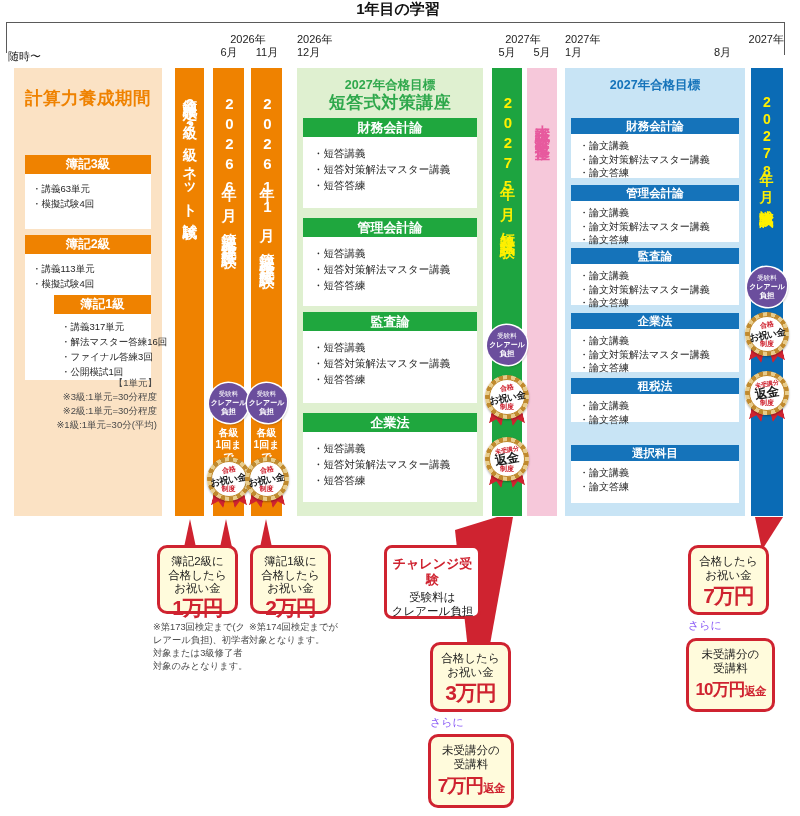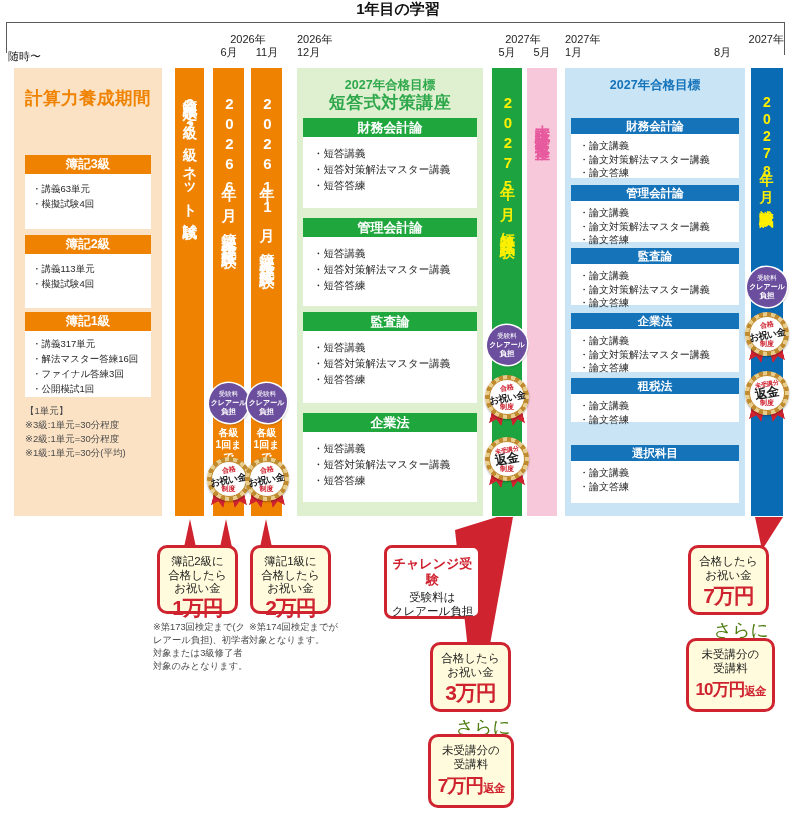--- a/index.html
+++ b/index.html
@@ -76,21 +76,21 @@
   
   .arrows { position:absolute; inset:0; z-index:1; pointer-events:none; }
   .co { position:absolute; background:#FFFBDC; border:3px solid #CF2330; border-radius:10px;
         text-align:center; padding-top:7px; z-index:2; }
   .co.white { background:#fff; padding-top:8px; }
   .cl { font-size:11.5px; line-height:13.5px; color:#1a1a1a; }
   .amt { font-size:21px; line-height:23px; font-weight:bold; color:#CF2330; letter-spacing:-1px; white-space:nowrap; }
   .amt .sfx { font-size:11.5px; }
   .ch-title { font-size:13px; font-weight:bold; color:#CF2330; line-height:16px; margin-bottom:3px; }
   .note { position:absolute; font-size:9.3px; line-height:13px; color:#4a4a4a; z-index:2; }
-  .sarani { position:absolute; text-align:right; font-size:18px; color:#4d7c0f; z-index:2; }
+  .sarani { position:absolute; text-align:left; font-size:11px; color:#8b5cf6; z-index:2; }
 </style>
 </head>
 <body>
 
 <div class="stage">
 
   <div class="abs main-title">1年目の学習</div>
   <div class="abs hline"></div>
   <div class="abs vtick" style="left:6px;top:22px;height:31px;"></div>
   <div class="abs vtick" style="left:784px;top:22px;height:33px;"></div>
@@ -118,30 +118,30 @@
         <div class="li">・模擬試験4回</div>
       </div>
     </div>
     <div class="sec" style="left:11px;top:167px;width:126px;height:73px;">
       <div class="sec-h">簿記2級</div>
       <div class="sec-b">
         <div class="li">・講義113単元</div>
         <div class="li">・模擬試験4回</div>
       </div>
     </div>
-    <div class="sec" style="left:11px;top:244px;width:126px;height:85px;">
+    <div class="sec" style="left:11px;top:227px;width:126px;height:85px;padding-left:29px;">
       <div class="sec-h">簿記1級</div>
       <div class="sec-b" style="padding-top:5px;">
         <div class="li">・講義317単元</div>
         <div class="li">・解法マスター答練16回</div>
         <div class="li">・ファイナル答練3回</div>
         <div class="li">・公開模試1回</div>
       </div>
     </div>
-    <div class="abs small-note" style="left:11px;top:336px;width:132px;">
+    <div class="abs small-note" style="left:11px;top:308px;width:132px;text-align:right;">
       <div>【1単元】</div>
       <div>※3級:1単元=30分程度</div>
       <div>※2級:1単元=30分程度</div>
       <div>※1級:1単元=30分(平均)</div>
     </div>
   </div>
 
   <div class="abs bar og-bar" style="left:175px;width:29px;">
     <span class="vtext" style="top:20px;font-size:14.5px;letter-spacing:2px;">簿記検定3級・2級 ネット試験</span>
   </div>

